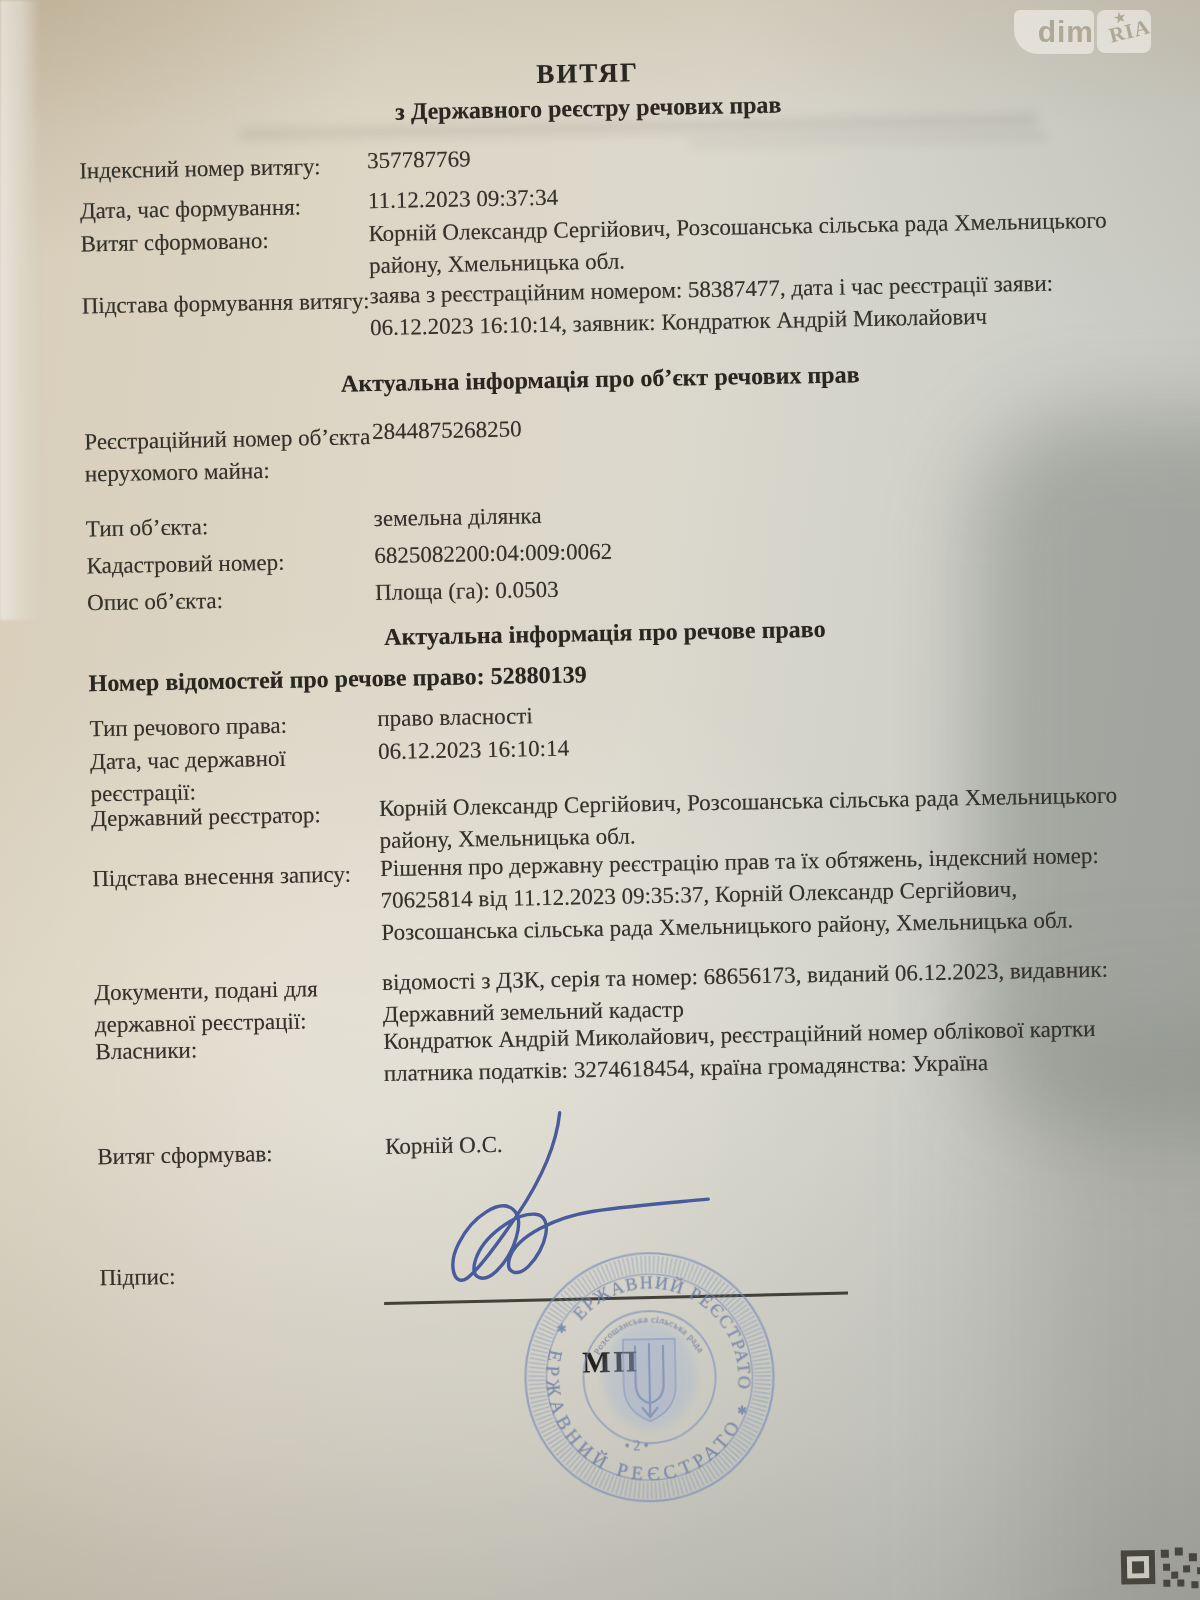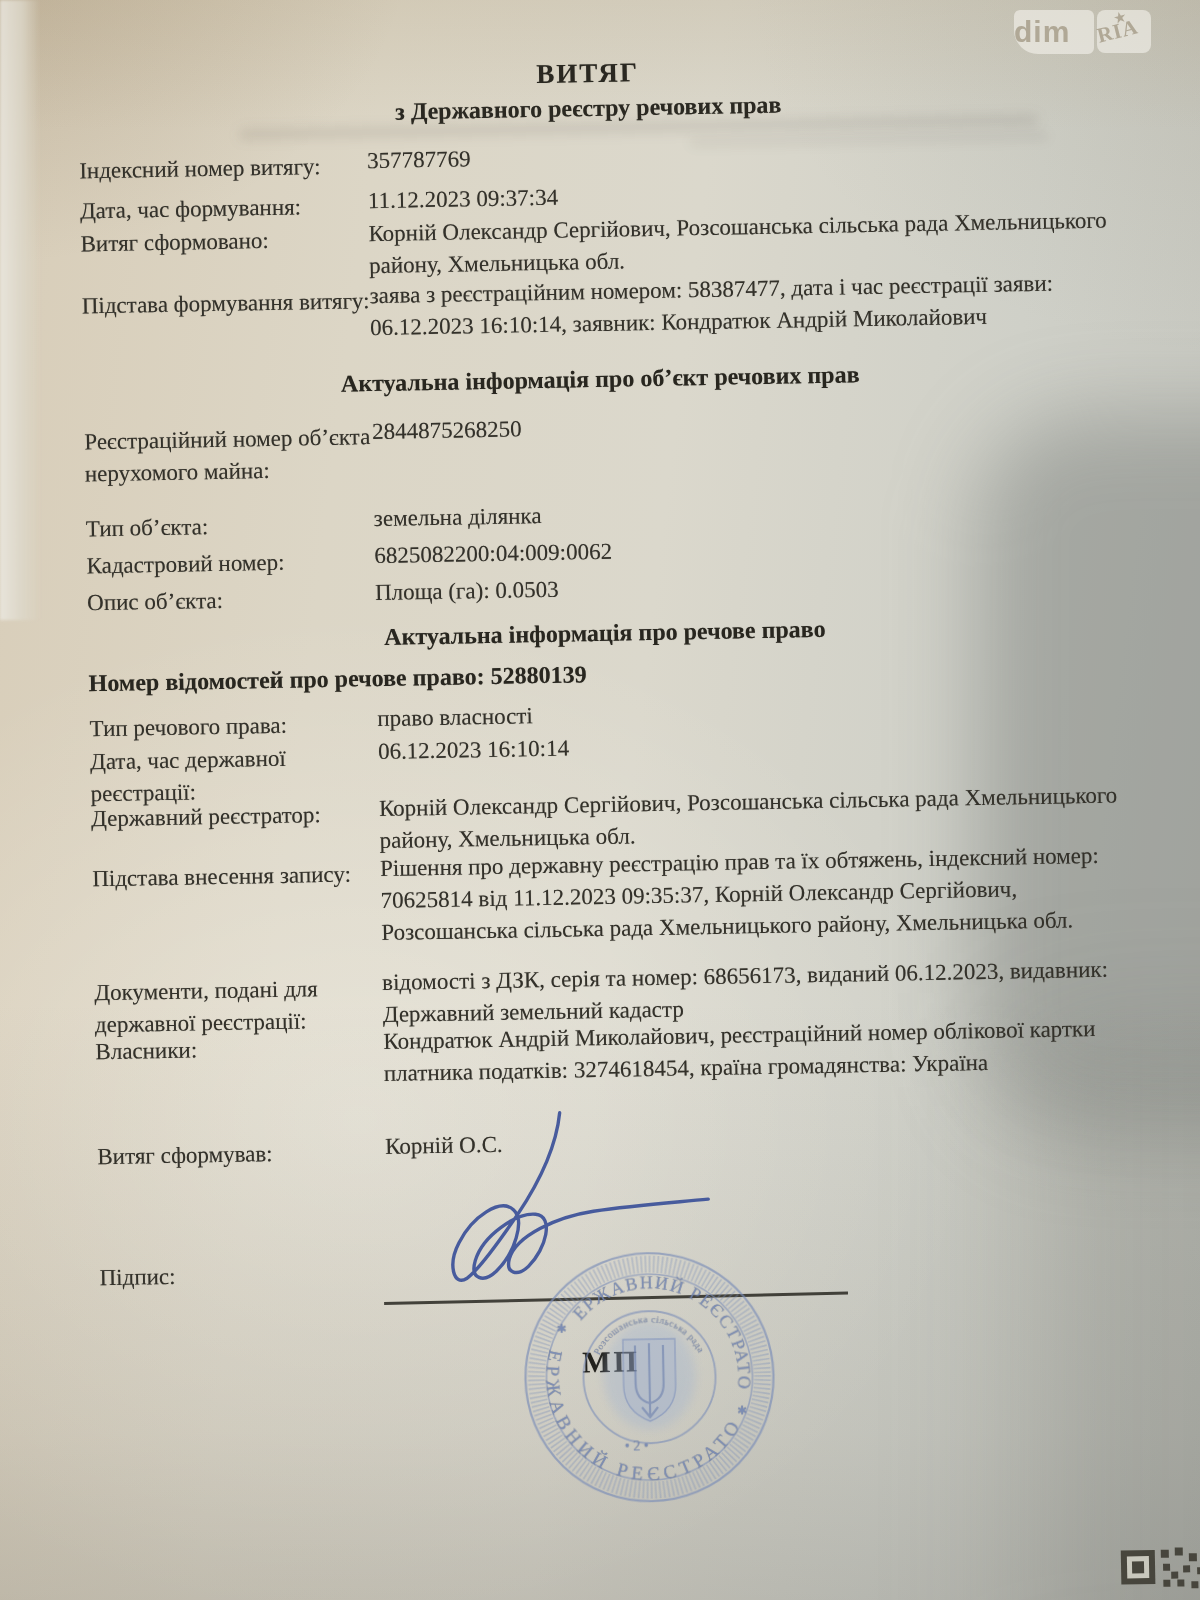--- a/index.html
+++ b/index.html
@@ -54,21 +54,21 @@
   .s2{left:700px;top:140px;width:360px;height:9px;opacity:.7;}
   .mp-mark{position:absolute;left:571px;top:1345px;font-weight:bold;font-size:30px;
     letter-spacing:3px;color:#22211c;}
   .stamp{position:absolute;left:506px;top:1246px;width:264px;height:264px;
     opacity:.85;filter:blur(0.4px);}
   .signature{position:absolute;left:420px;top:1095px;width:300px;height:210px;}
   .qr{position:absolute;left:1104px;top:1554px;width:96px;height:46px;}
 
   .watermark{position:absolute;left:1014px;top:10px;display:flex;gap:3px;
     font-family:"Liberation Sans","DejaVu Sans",sans-serif;}
-  .wm-badge{background:rgba(250,248,243,0.55);display:flex;align-items:center;justify-content:flex-start;}
+  .wm-badge{background:rgba(250,248,243,0.55);display:flex;align-items:center;justify-content:flex-end;}
   .wm-dim{width:80px;height:44px;border-radius:6px 6px 6px 24px;
     font-weight:bold;font-size:30px;color:#b0a896;letter-spacing:1px;}
   .wm-ria{width:54px;height:43px;border-radius:8px;position:relative;
     font-family:"Liberation Serif","DejaVu Serif",serif;
     font-weight:bold;font-size:21px;color:#b0a896;}
   .wm-ria .ria-text{transform:rotate(-14deg);letter-spacing:1px;display:inline-block;}
   .wm-star{position:absolute;left:17px;top:0px;font-size:13px;transform:rotate(-14deg);}
 </style>
 </head>
 <body>

